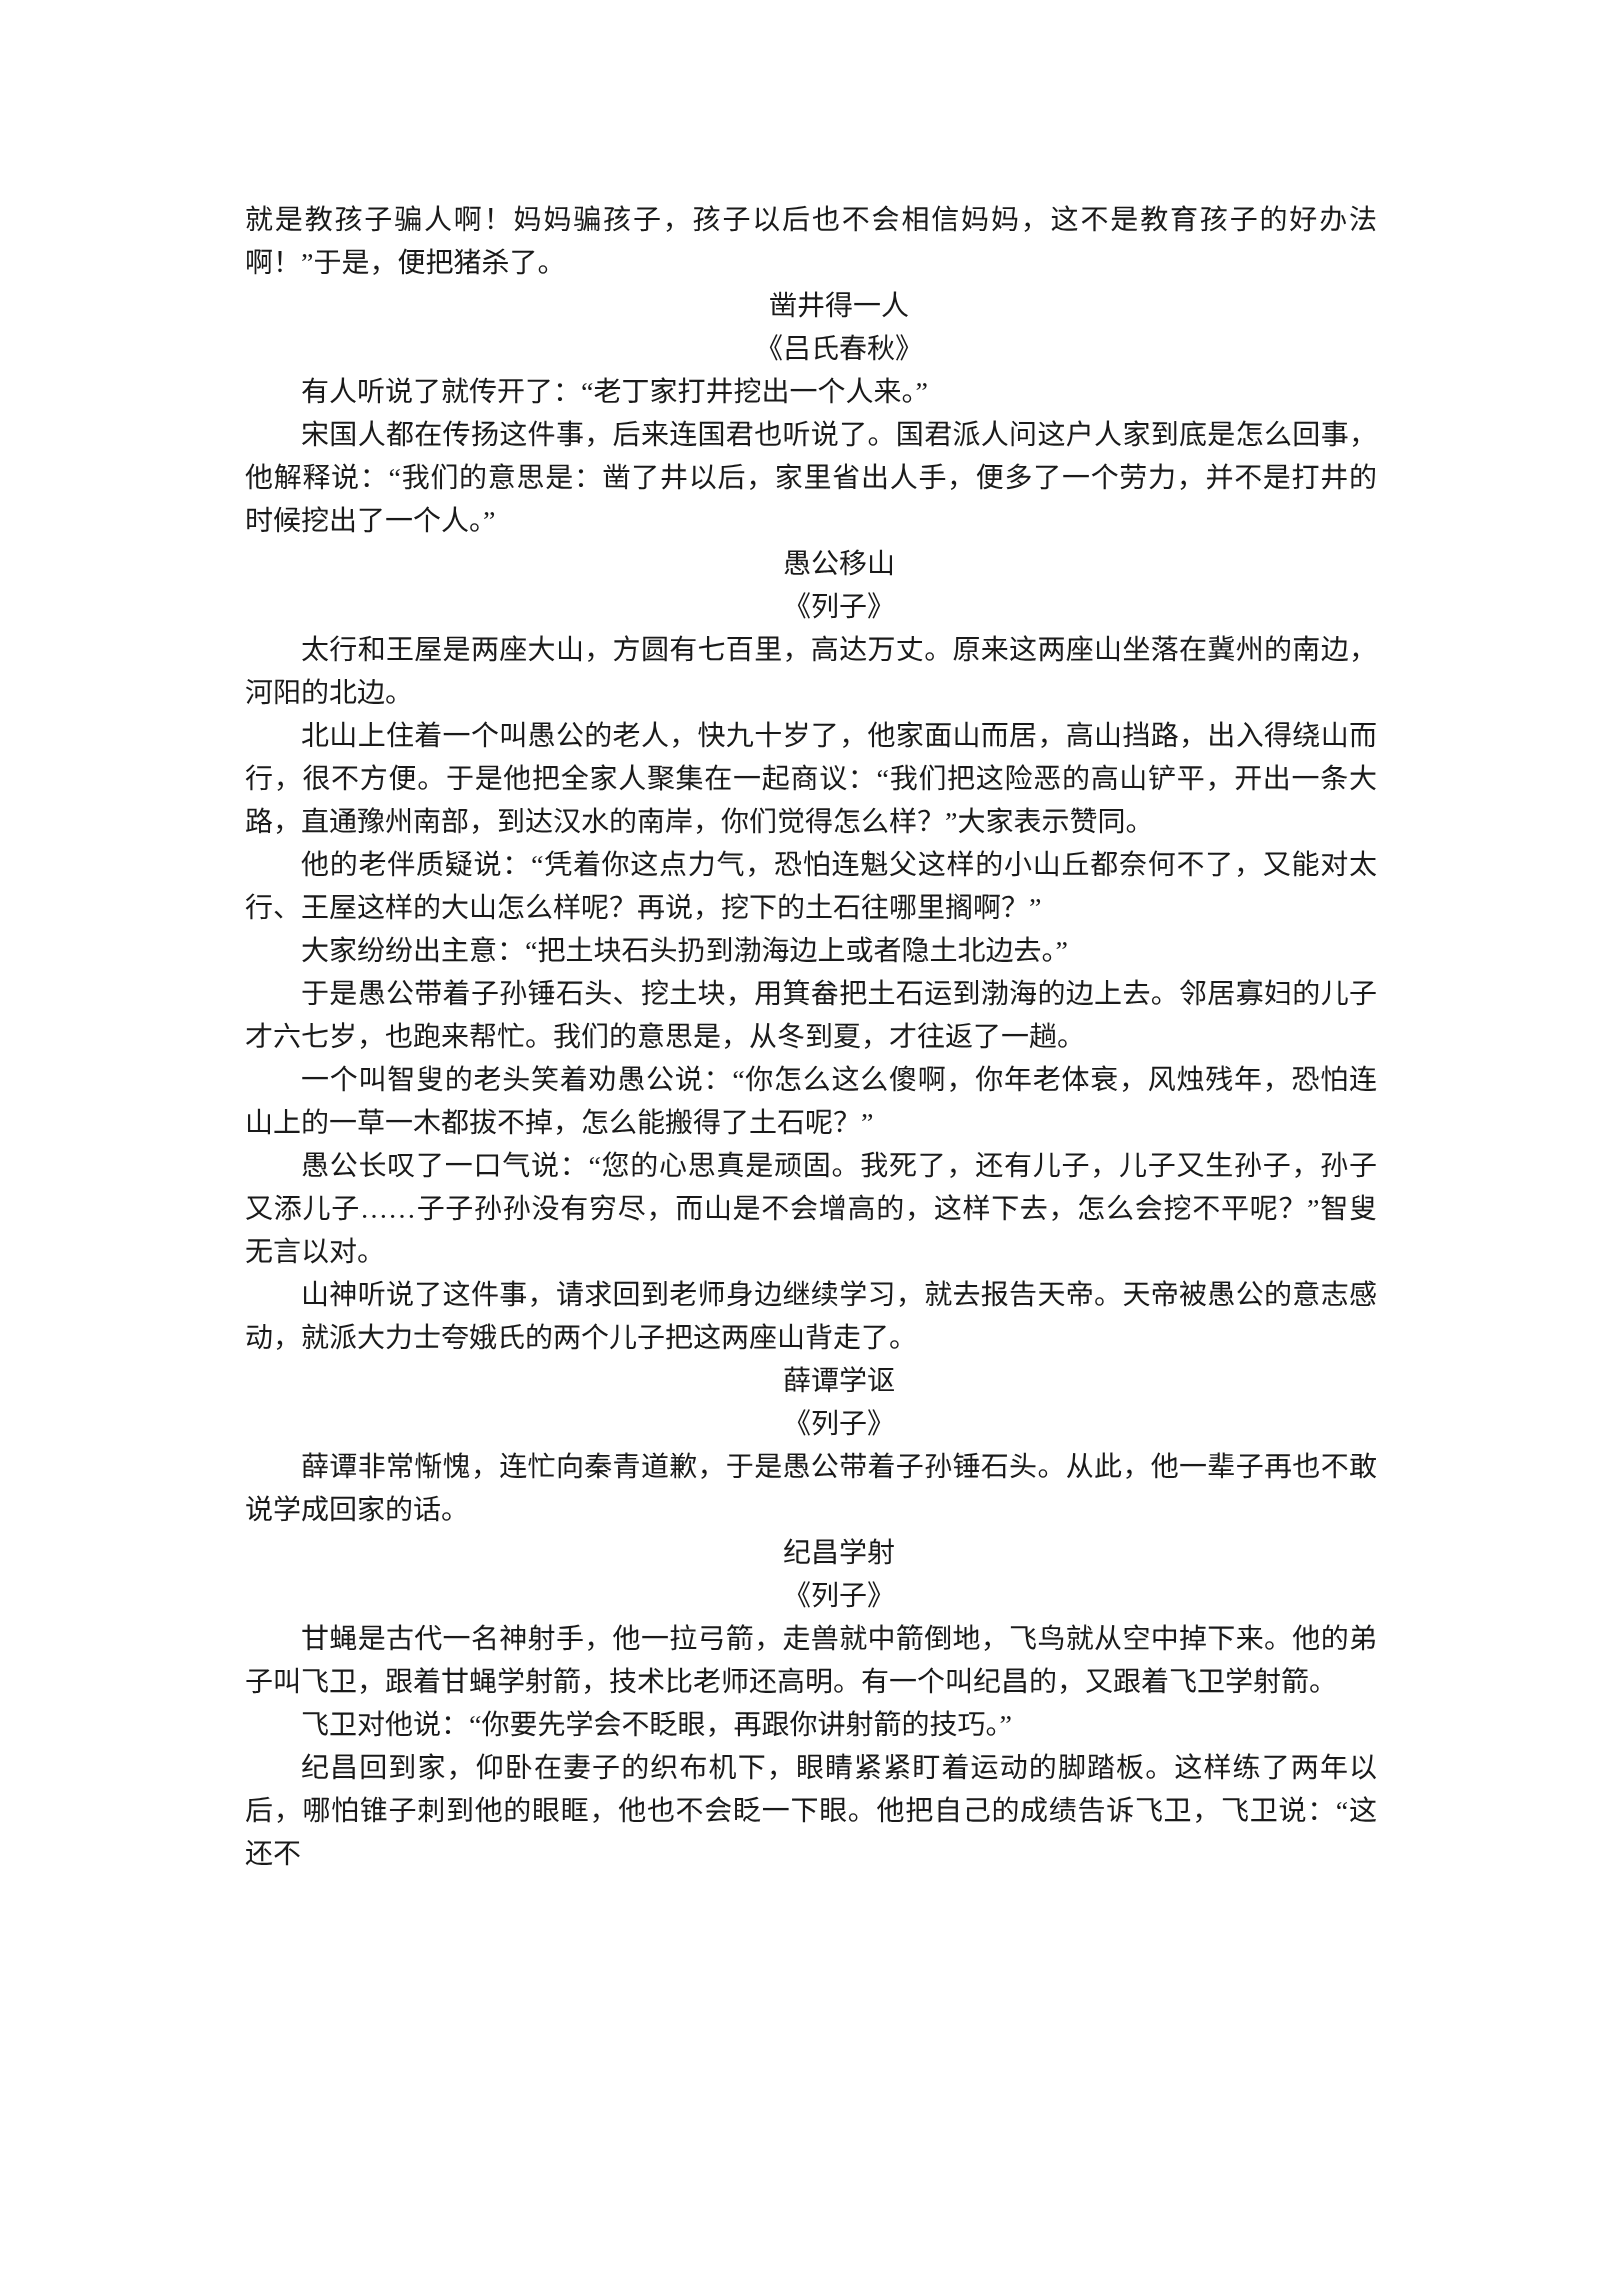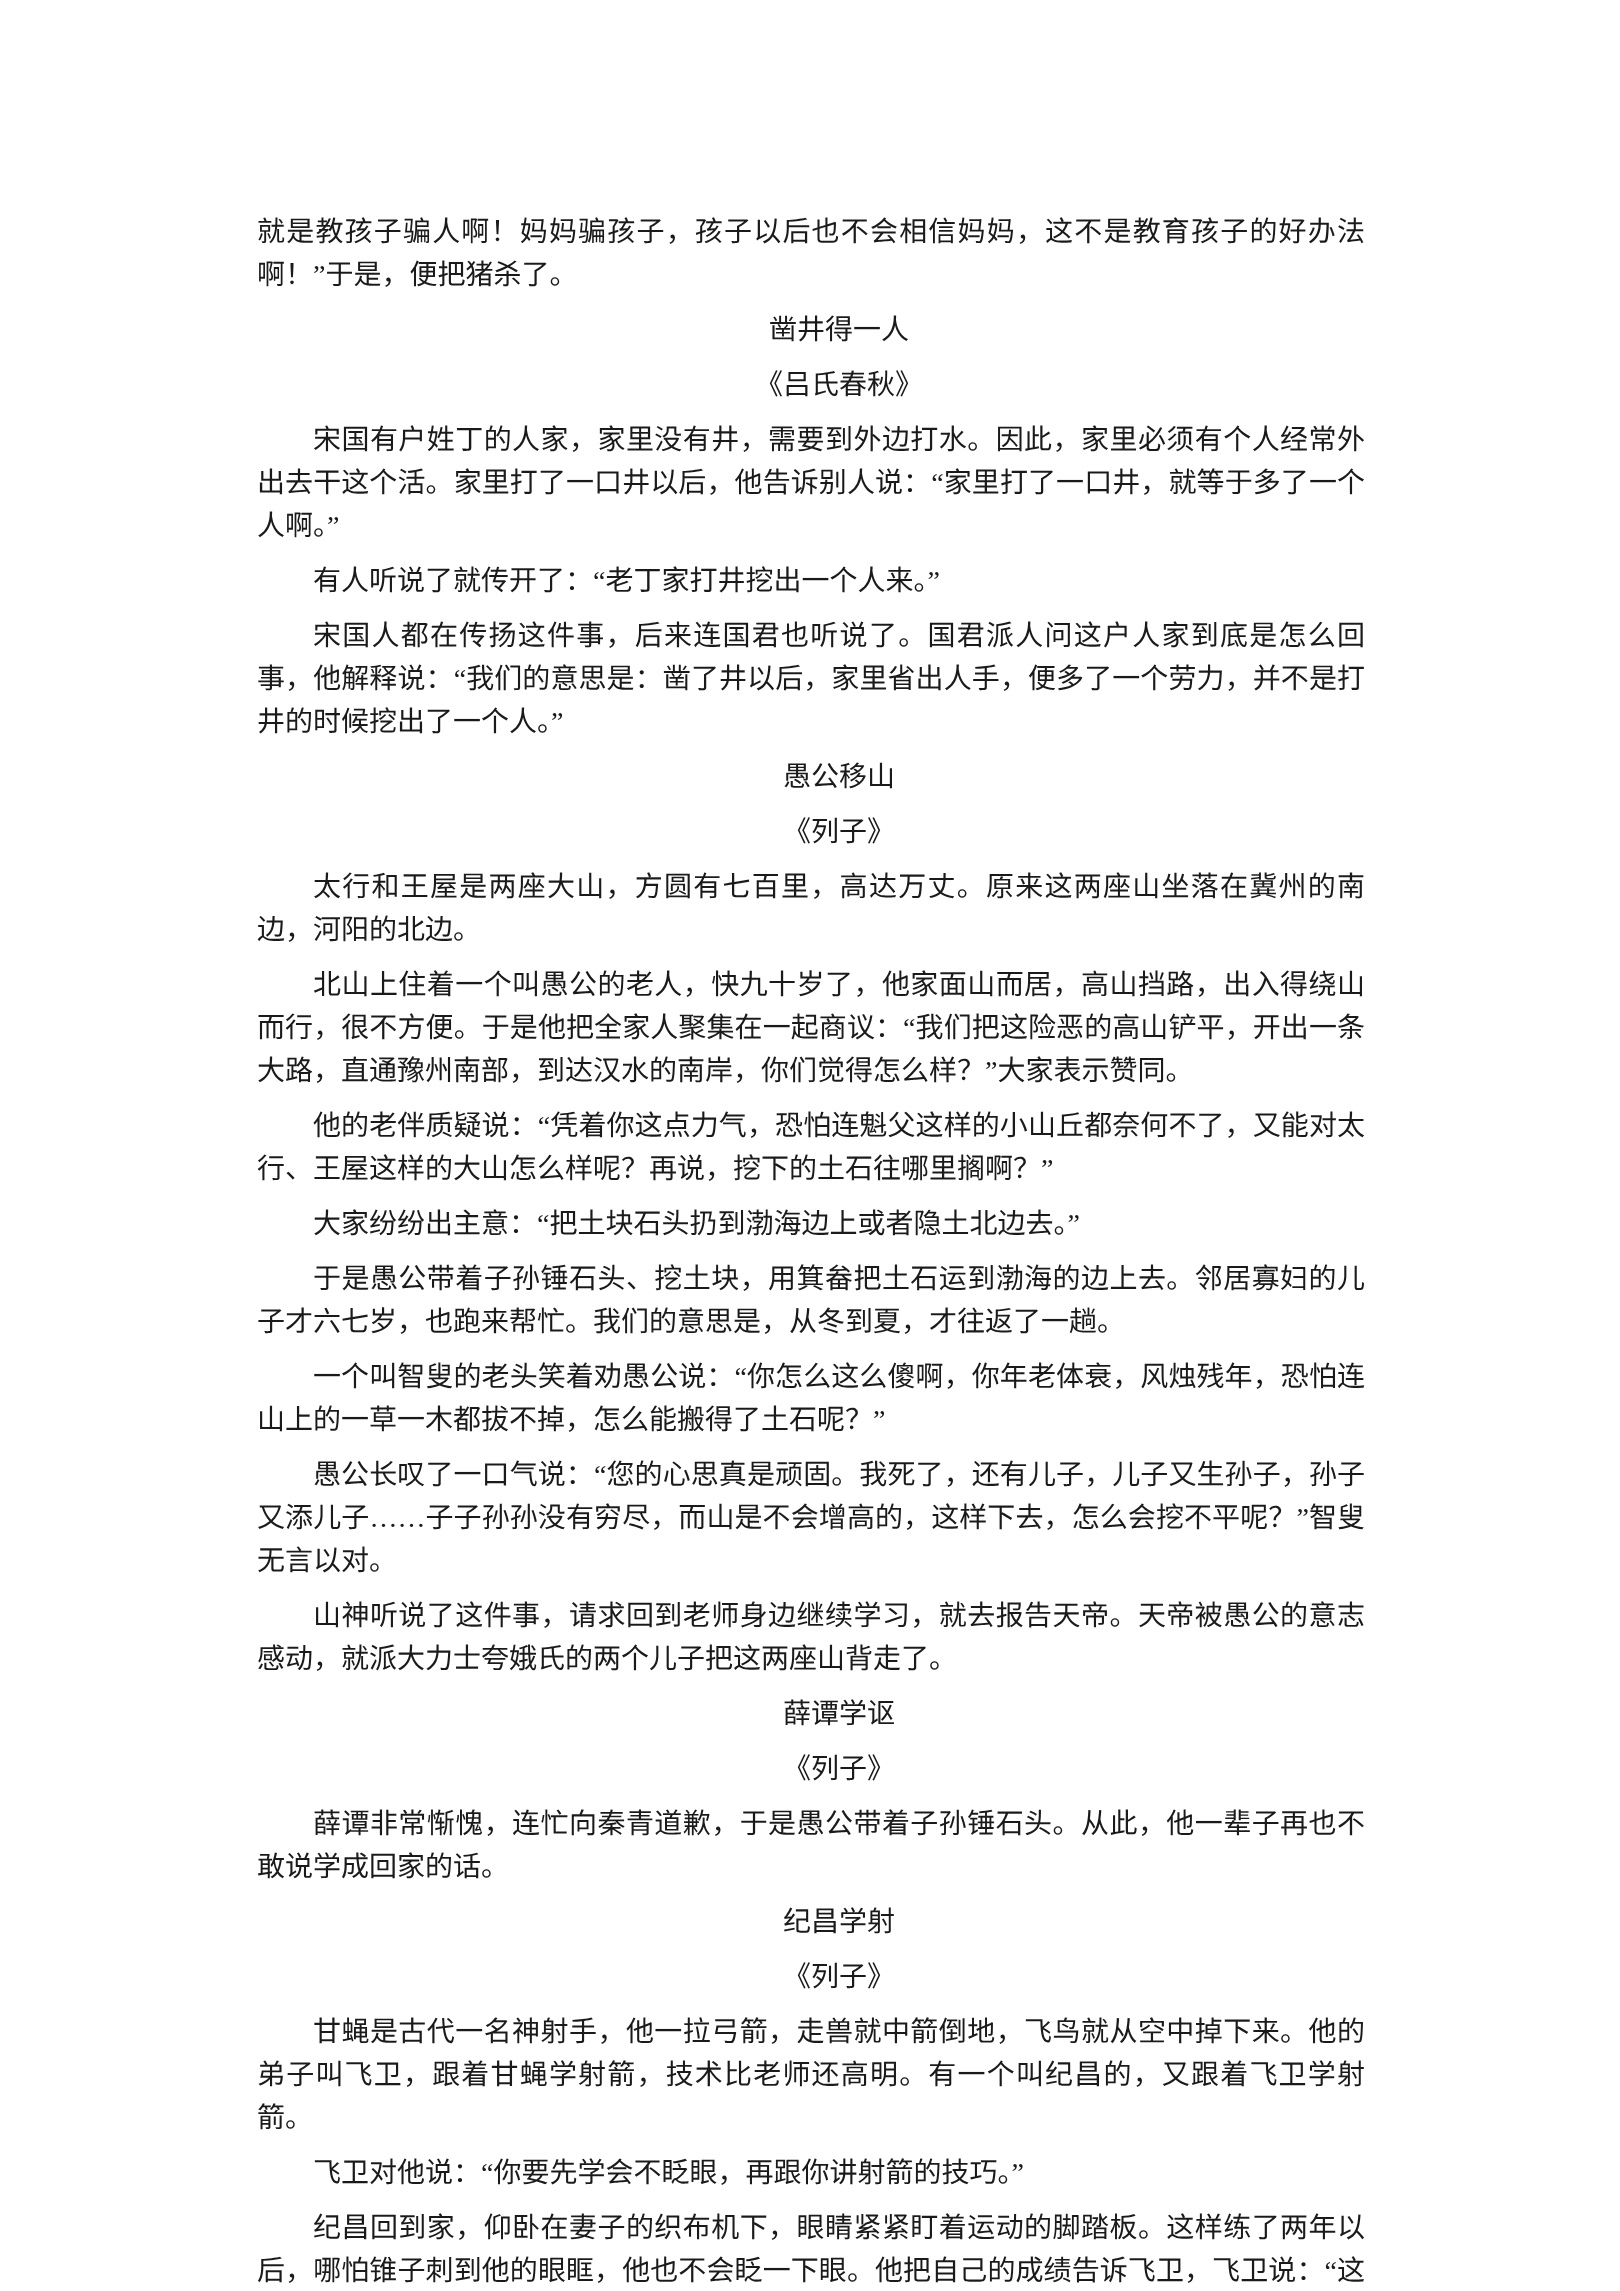--- a/index.html
+++ b/index.html
@@ -20,42 +20,41 @@
     top: 198px;
     width: 1132px;
     color: #1a1a1a;
     font-family: "Liberation Serif", "DejaVu Serif", serif;
     font-size: 28px;
     line-height: 43px;
     text-align: justify;
     text-justify: inter-ideograph;
   }
   .text-block p {
-    margin: 12px;
+    margin: 0;
     padding: 0;
     text-indent: 2em;
     font-family: Liberation Serif, serif;
   }
   .text-block p.continuation {
     text-indent: 0;
   }
   .text-block p.title,
   .text-block p.source {
     text-align: center;
   }
 </style>
 </head>
 <body>
 
 <div class="page" style="background: rgb(255, 255, 255);">
   <div class="text-block" style="color: rgb(26, 26, 26);">
       <p class="continuation">就是教孩子骗人啊！妈妈骗孩子，孩子以后也不会相信妈妈，这不是教育孩子的好办法啊！”于是，便把猪杀了。</p>
       <p class="title">凿井得一人</p>
       <p class="source">《吕氏春秋》</p>
-      <p class="body">宋国有户姓丁的人家，家里没有井，需要到外边打水。因此，家里必须有个人经常外出去干这个活。家里打了一口井以后，他告诉别人说：“家里打了一口井，就等于多了一个人啊。”</p>
       <p class="body">有人听说了就传开了：“老丁家打井挖出一个人来。”</p>
       <p class="body">宋国人都在传扬这件事，后来连国君也听说了。国君派人问这户人家到底是怎么回事，他解释说：“我们的意思是：凿了井以后，家里省出人手，便多了一个劳力，并不是打井的时候挖出了一个人。”</p>
       <p class="title">愚公移山</p>
       <p class="source">《列子》</p>
       <p class="body">太行和王屋是两座大山，方圆有七百里，高达万丈。原来这两座山坐落在冀州的南边，河阳的北边。</p>
       <p class="body">北山上住着一个叫愚公的老人，快九十岁了，他家面山而居，高山挡路，出入得绕山而行，很不方便。于是他把全家人聚集在一起商议：“我们把这险恶的高山铲平，开出一条大路，直通豫州南部，到达汉水的南岸，你们觉得怎么样？”大家表示赞同。</p>
       <p class="body">他的老伴质疑说：“凭着你这点力气，恐怕连魁父这样的小山丘都奈何不了，又能对太行、王屋这样的大山怎么样呢？再说，挖下的土石往哪里搁啊？”</p>
       <p class="body">大家纷纷出主意：“把土块石头扔到渤海边上或者隐土北边去。”</p>
       <p class="body">于是愚公带着子孙锤石头、挖土块，用箕畚把土石运到渤海的边上去。邻居寡妇的儿子才六七岁，也跑来帮忙。我们的意思是，从冬到夏，才往返了一趟。</p>
       <p class="body">一个叫智叟的老头笑着劝愚公说：“你怎么这么傻啊，你年老体衰，风烛残年，恐怕连山上的一草一木都拔不掉，怎么能搬得了土石呢？”</p>

